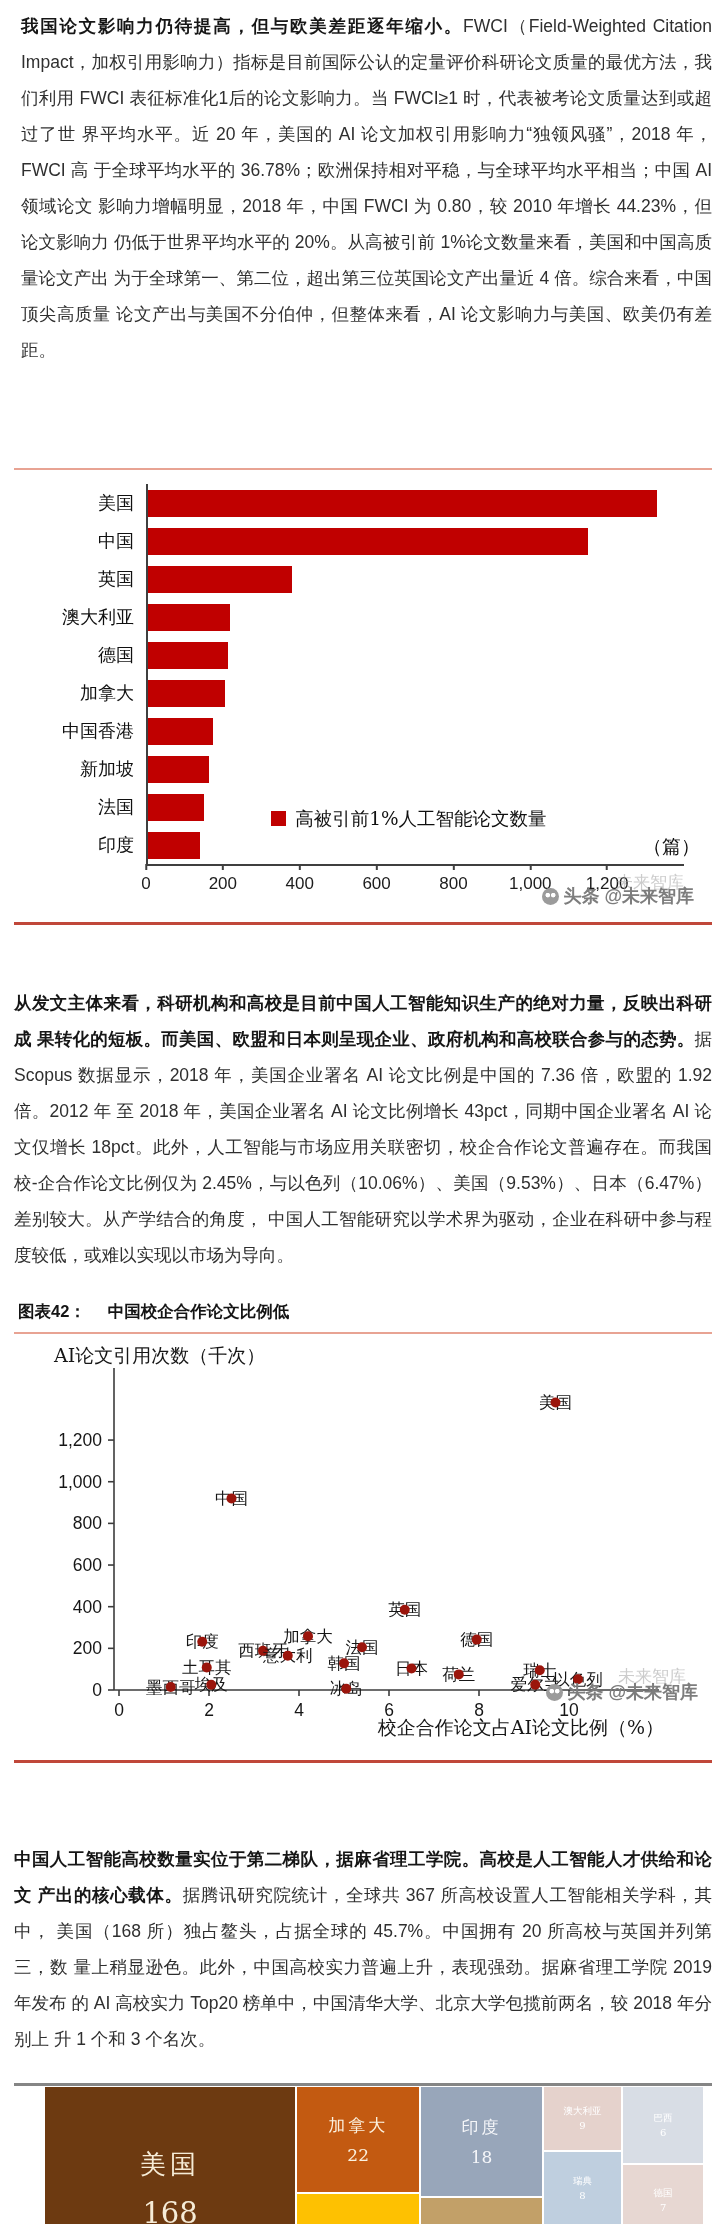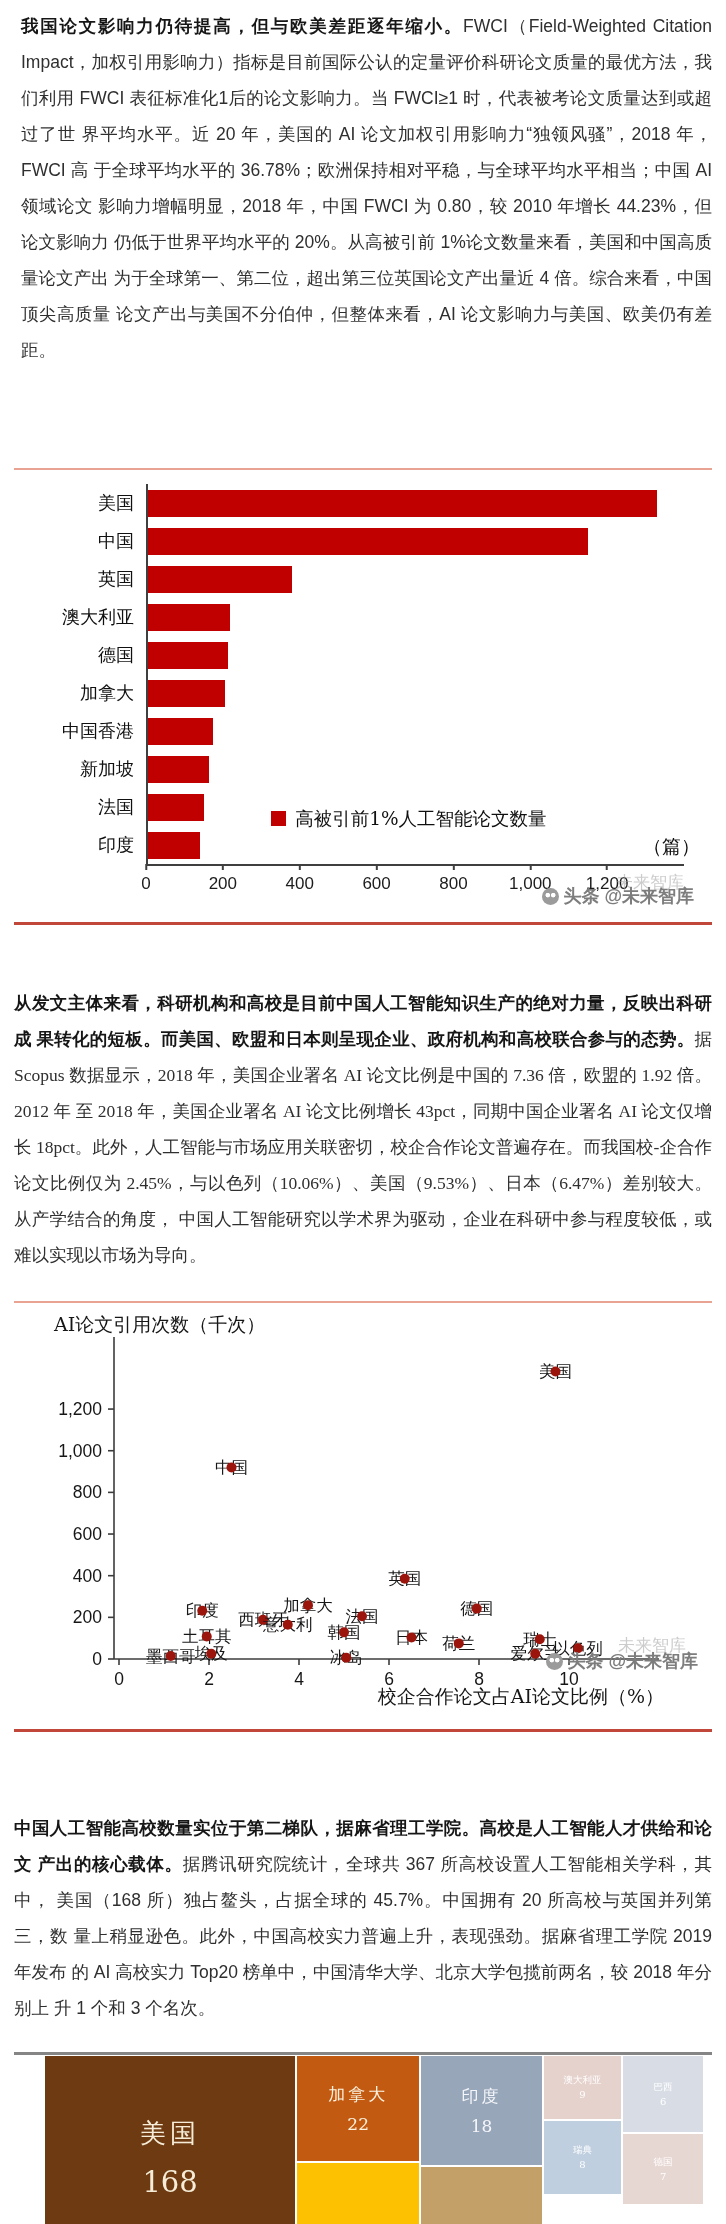--- a/index.html
+++ b/index.html
@@ -3,21 +3,21 @@
 <meta charset="utf-8">
 <style>
   html,body { margin:0; padding:0; background:#ffffff; }
   body { width:726px; font-family:"Liberation Sans", sans-serif; color:#2b2b2b; }
   .page { padding:6px 14px 14px 14px; box-sizing:border-box; }
 
   
   .para { font-size:17.5px; line-height:36px; text-align:justify; color:#2f2f2f; margin:0; }
   .para .lead { font-weight:700; color:#161616; }
   #para-1 { margin-top:2px;margin-left:7px; }
-  #para-2 { margin-top:60px;font-family:Liberation Serif, serif; }
+  #para-2 { margin-top:60px; }
   #para-3 { margin-top:78px; }
 
   
   figure { margin:0; padding:0; }
   #figure-40 { margin-top:100px; }
   #figure-42 { margin-top:28px; }
   #figure-43 { margin-top:26px; }
   .fig-title { font-weight:700; font-size:16.5px; color:#141414; padding:0 0 9px 4px; }
   .fig-title .fig-label { margin-right:22px; }
   .fig-rule { height:2px; background:#e8a393; border:0; }
@@ -147,20 +147,21 @@
           </div>
         </div>
       </div>
     <div class="bc-axispad"></div>
     <div class="fig-bottom"></div>
   </figure>
 
   <p class="para" id="para-2"><span class="lead">从发文主体来看，科研机构和高校是目前中国人工智能知识生产的绝对力量，反映出科研成 果转化的短板。而美国、欧盟和日本则呈现企业、政府机构和高校联合参与的态势。</span><span>据Scopus 数据显示，2018 年，美国企业署名 AI 论文比例是中国的 7.36 倍，欧盟的 1.92 倍。2012 年 至 2018 年，美国企业署名 AI 论文比例增长 43pct，同期中国企业署名 AI 论文仅增长 18pct。此外，人工智能与市场应用关联密切，校企合作论文普遍存在。而我国校-企合作论文比例仅为 2.45%，与以色列（10.06%）、美国（9.53%）、日本（6.47%）差别较大。从产学结合的角度， 中国人工智能研究以学术界为驱动，企业在科研中参与程度较低，或难以实现以市场为导向。</span></p>
 
   <figure id="figure-42">
+    <div class="fig-title"><span class="fig-label">图表42：</span><span>中国校企合作论文比例低</span></div>
     <div class="fig-rule"></div>
     <div class="sc-wrap" id="scatter-42"><svg width="698" height="408" viewBox="0 0 698 408">
           <line x1="100" y1="30" x2="100" y2="352" stroke="#3c3c3c" stroke-width="1.6"></line>
           <line x1="100" y1="352" x2="645" y2="352" stroke="#3c3c3c" stroke-width="1.6"></line>
           <line x1="94" y1="352" x2="100" y2="352" stroke="#3c3c3c" stroke-width="1.6"></line>
           <text x="88" y="358" text-anchor="end" font-size="17.5" fill="#161616" font-family="&quot;Liberation Sans&quot;, sans-serif">0</text>
           <line x1="94" y1="310.3448275862069" x2="100" y2="310.3448275862069" stroke="#3c3c3c" stroke-width="1.6"></line>
           <text x="88" y="316.3448275862069" text-anchor="end" font-size="17.5" fill="#161616" font-family="&quot;Liberation Sans&quot;, sans-serif">200</text>
           <line x1="94" y1="268.6896551724138" x2="100" y2="268.6896551724138" stroke="#3c3c3c" stroke-width="1.6"></line>
           <text x="88" y="274.6896551724138" text-anchor="end" font-size="17.5" fill="#161616" font-family="&quot;Liberation Sans&quot;, sans-serif">400</text>

